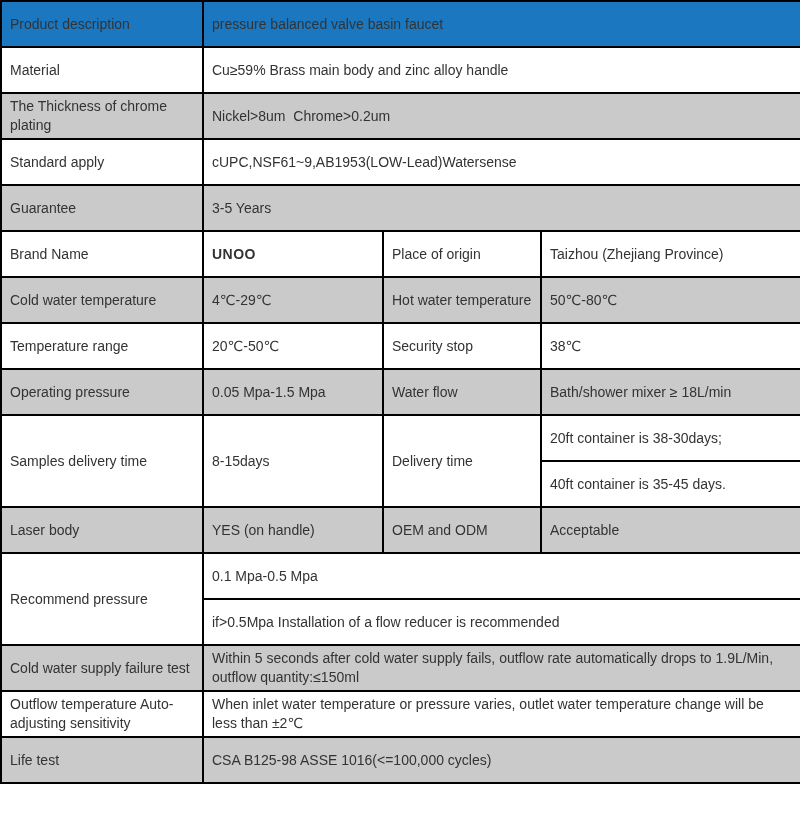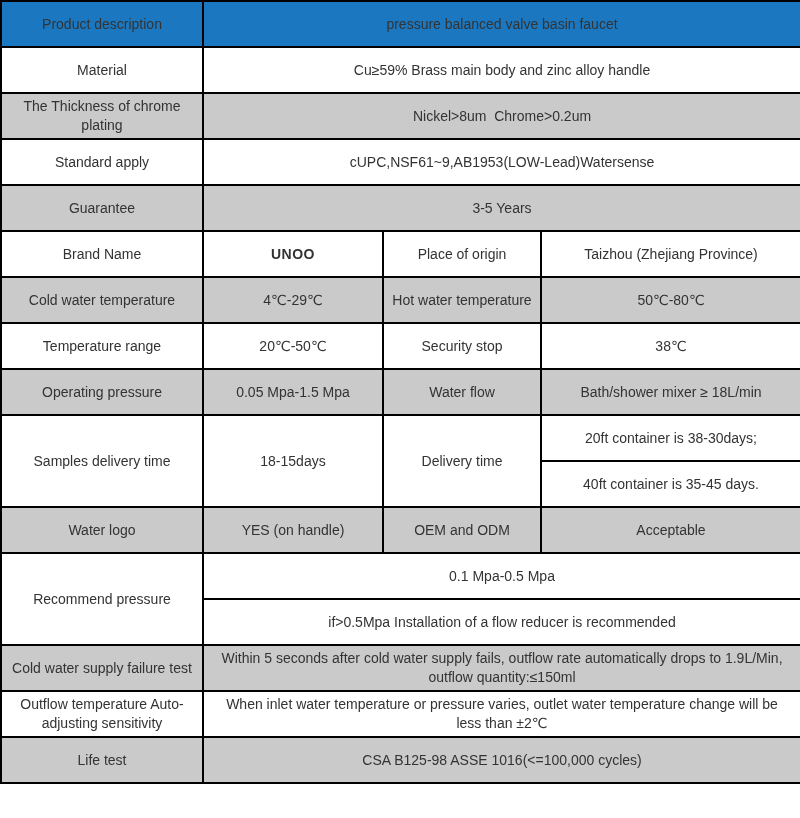--- a/index.html
+++ b/index.html
@@ -9,21 +9,21 @@
     width: 800px;
   }
   table.spec {
     width: 800px;
     border-collapse: collapse;
     table-layout: fixed;
   }
   table.spec tr { height: 46px; }
   table.spec td {
     border: 2px solid #000000;
-    text-align: center;
+    text-align: left;
     vertical-align: middle;
     font-size: 14px;
     color: #333333;
     padding: 3px 8px;
     line-height: 1.35;
     overflow: hidden;
   }
   tr.gray td { background: #cacaca; }
   tr.white td { background: #ffffff; }
   td.hdr {
@@ -100,30 +100,30 @@
 
     <tr class="gray">
       <td>Operating pressure</td>
       <td>0.05 Mpa-1.5 Mpa</td>
       <td>Water flow</td>
       <td>Bath/shower mixer ≥ 18L/min</td>
     </tr>
 
     <tr class="white tall">
       <td rowspan="2">Samples delivery time</td>
-      <td rowspan="2">18-15days</td>
+      <td rowspan="2">8-15days</td>
       <td rowspan="2">Delivery time</td>
       <td>20ft container is 38-30days;</td>
     </tr>
     <tr class="white tall">
       <td>40ft container is 35-45 days.</td>
     </tr>
 
     <tr class="gray">
-      <td>Water logo</td>
+      <td>Laser body</td>
       <td>YES (on handle)</td>
       <td>OEM and ODM</td>
       <td>Acceptable</td>
     </tr>
 
     <tr class="white tall">
       <td rowspan="2">Recommend pressure</td>
       <td colspan="3">0.1 Mpa-0.5 Mpa</td>
     </tr>
     <tr class="white tall">

